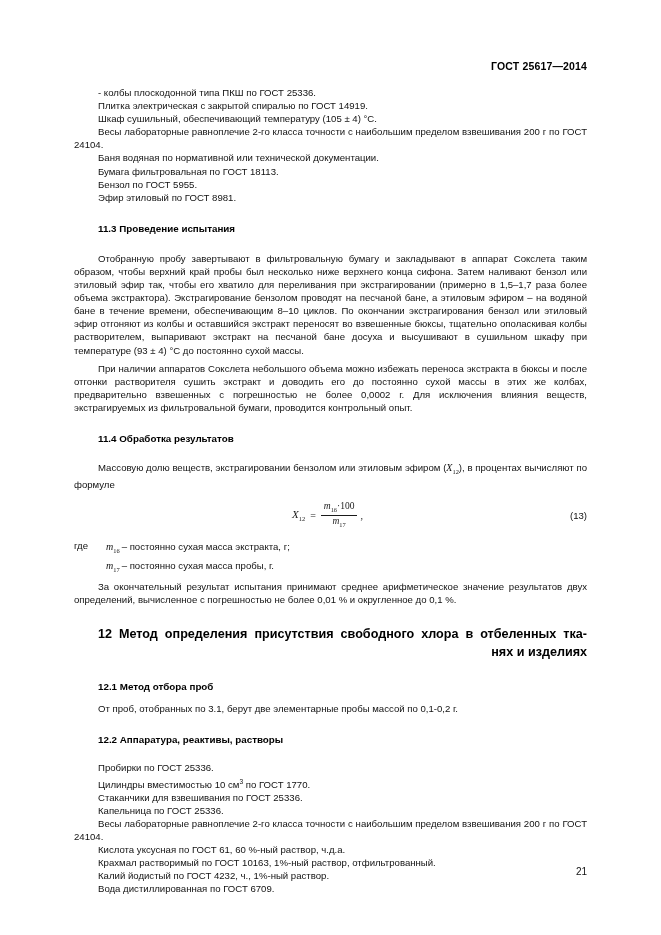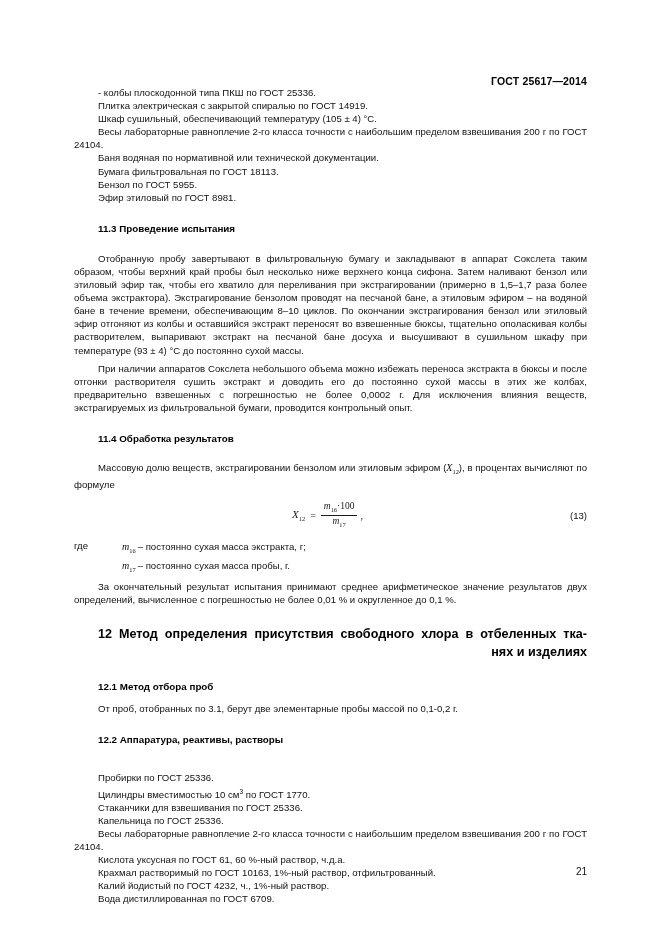--- a/index.html
+++ b/index.html
@@ -31,21 +31,20 @@
   .page-header {
     position: absolute;
     left: 74px;
     top: 60px;
     width: 513px;
     text-align: right;
     font-size: 10.5px;
     font-weight: bold;
     letter-spacing: 0.15px;
     color: #000;
-    margin-top: 15px;
   }
 
   
   .para {
     font-size: 9.6px;
     line-height: 13.1px;
     text-align: justify;
     text-justify: inter-word;
     margin: 0;
     color: #111;
@@ -250,42 +249,42 @@
         <span class="frac">
           <span class="num"><span class="mvar">m</span><sub class="sm">16</sub><span>·100</span></span>
           <span class="bar"></span>
           <span class="den"><span class="mvar">m</span><sub class="sm">17</sub></span>
         </span>
         <span style="padding-left:3px;">,</span>
       </div>
       <div class="eq-number">(13)</div>
     </div>
 
-    <div class="where-row" style="margin-top:3px;gap:16px;">
+    <div class="where-row" style="margin-top:3px;">
       <div class="where-label">где</div>
       <div class="where-defs">
         <span class="where-def"><span class="sym"><span>m</span><sub class="sm">16</sub></span><span>– постоянно сухая масса экстракта, г;</span></span>
         <span class="where-def"><span class="sym"><span>m</span><sub class="sm">17</sub></span><span>– постоянно сухая масса пробы, г.</span></span>
       </div>
     </div>
 
     <p class="para indent" style="margin-top:3px;">За окончательный результат испытания принимают среднее арифметическое значение результатов двух определений, вычисленное с погрешностью не более 0,01 % и округленное до 0,1 %.</p>
 
     <h2 class="main-heading" style="margin-top:20px;">
       <span class="hjust">12 Метод определения присутствия свободного хлора в отбеленных тка-</span>
       <span class="hlast">нях и изделиях</span>
     </h2>
 
     <h3 class="sub-heading" style="margin-top:19px;">12.1 Метод отбора проб</h3>
 
     <p class="para indent" style="margin-top:9px;">От проб, отобранных по 3.1, берут две элементарные пробы массой по 0,1-0,2 г.</p>
 
     <h3 class="sub-heading" style="margin-top:18px;">12.2 Аппаратура, реактивы, растворы</h3>
 
-    <div class="lines" style="margin-top:25px;">
+    <div class="lines" style="margin-top:15px;">
       <span class="line indent">Пробирки по ГОСТ 25336.</span>
       <span class="line indent"><span>Цилиндры вместимостью 10 см</span><span class="sup">3</span><span> по ГОСТ 1770.</span></span>
       <span class="line indent">Стаканчики для взвешивания по ГОСТ 25336.</span>
       <span class="line indent">Капельница по ГОСТ 25336.</span>
       <span class="line wrap">Весы лабораторные равноплечие 2-го класса точности с наибольшим пределом взвешивания 200 г по ГОСТ 24104.</span>
       <span class="line indent">Кислота уксусная по ГОСТ 61, 60 %-ный раствор, ч.д.а.</span>
       <span class="line indent">Крахмал растворимый по ГОСТ 10163, 1%-ный раствор, отфильтрованный.</span>
       <span class="line indent">Калий йодистый по ГОСТ 4232, ч., 1%-ный раствор.</span>
       <span class="line indent">Вода дистиллированная по ГОСТ 6709.</span>
     </div>

